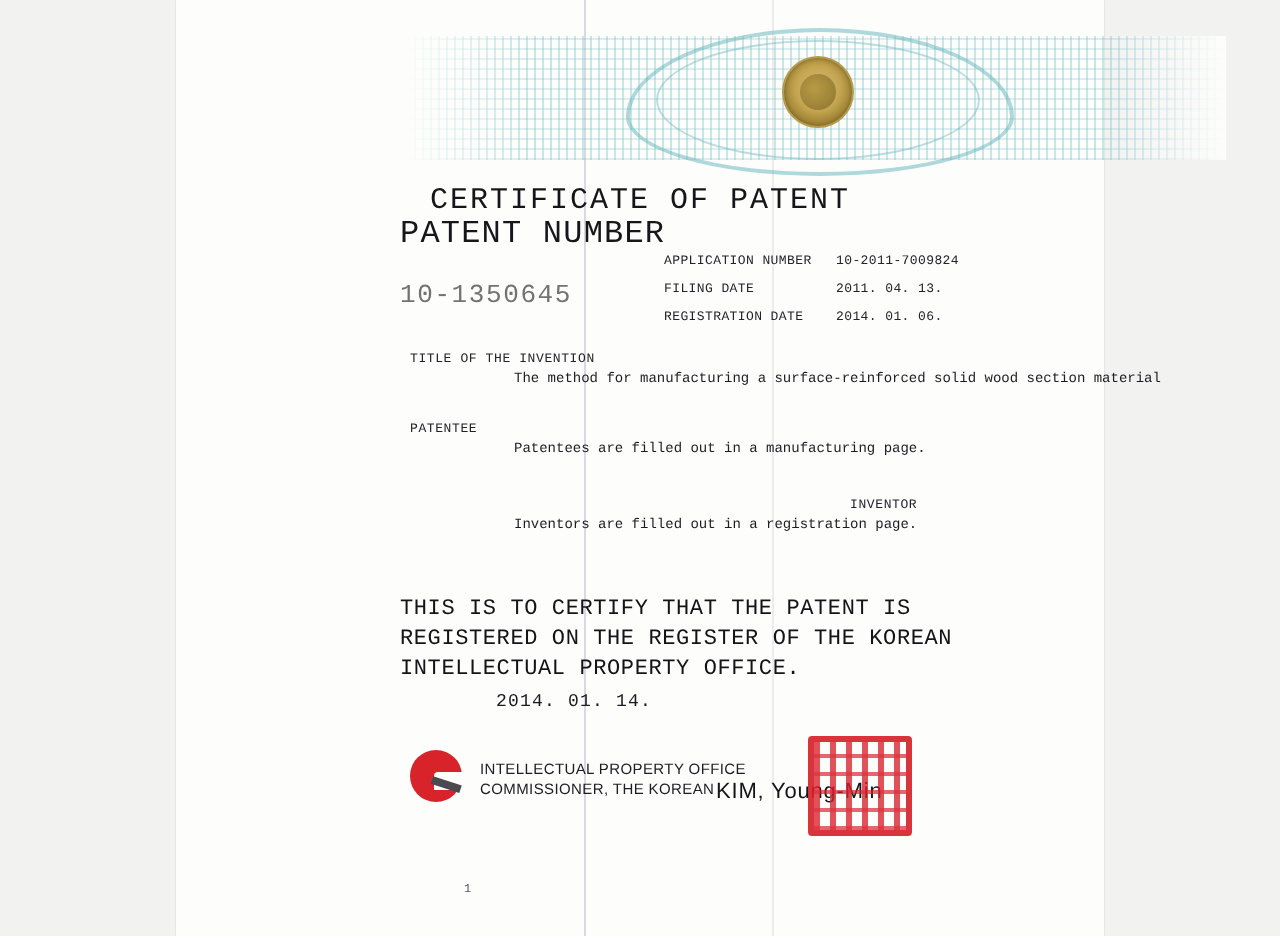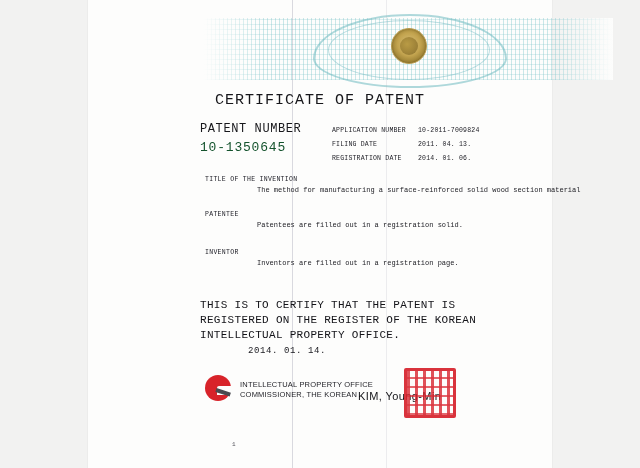--- a/index.html
+++ b/index.html
@@ -122,32 +122,32 @@
     width: 640px;
     text-align: center;
     font-size: 15px;
     letter-spacing: 1.0px;
     color: #16161a;
     font-family: "Liberation Mono", monospace;
   }
   .patent-number-label {
     position: absolute;
     left: 200px;
-    top: 122px;
-    font-size: 12px;
+    top: 108px;
+    font-size: 16px;
     letter-spacing: 0.6px;
     color: #17171b;
   }
   .patent-number-value {
     position: absolute;
     left: 200px;
     top: 140px;
     font-size: 13px;
     letter-spacing: 0.8px;
-    color: #14532d;
+    color: #737373;
   }
 
   .meta {
     position: absolute;
     left: 332px;
     top: 124px;
     width: 200px;
     font-size: 6.5px;
     line-height: 14px;
     color: #23232a;
@@ -164,21 +164,21 @@
   }
   .sec-body {
     margin-left: 52px;
     margin-top: 2px;
     font-size: 7px;
     line-height: 10px;
     color: #1c1c22;
   }
   #sec-title   { top: 176px; }
   #sec-patentee{ top: 211px; }
-  #sec-inventor{ top: 249px; }
+  #sec-inventor{ top: 249px; text-align: right; }
 
   .certify {
     position: absolute;
     left: 200px;
     top: 298px;
     width: 330px;
     font-size: 11px;
     line-height: 15px;
     letter-spacing: 0.3px;
     color: #131318;
@@ -314,21 +314,21 @@
     </div>
   </div>
 
   <div class="section" id="sec-title">
     <div class="sec-label">TITLE OF THE INVENTION</div>
     <div class="sec-body">The method for manufacturing a surface-reinforced solid wood section material</div>
   </div>
 
   <div class="section" id="sec-patentee">
     <div class="sec-label">PATENTEE</div>
-    <div class="sec-body">Patentees are filled out in a registration solid.</div>
+    <div class="sec-body">Patentees are filled out in a manufacturing page.</div>
   </div>
 
   <div class="section" id="sec-inventor">
     <div class="sec-label">INVENTOR</div>
     <div class="sec-body">Inventors are filled out in a registration page.</div>
   </div>
 
   <div class="certify">THIS IS TO CERTIFY THAT THE PATENT IS REGISTERED ON THE REGISTER OF THE KOREAN INTELLECTUAL PROPERTY OFFICE.</div>
   <div class="cert-date">2014. 01. 14.</div>
 

